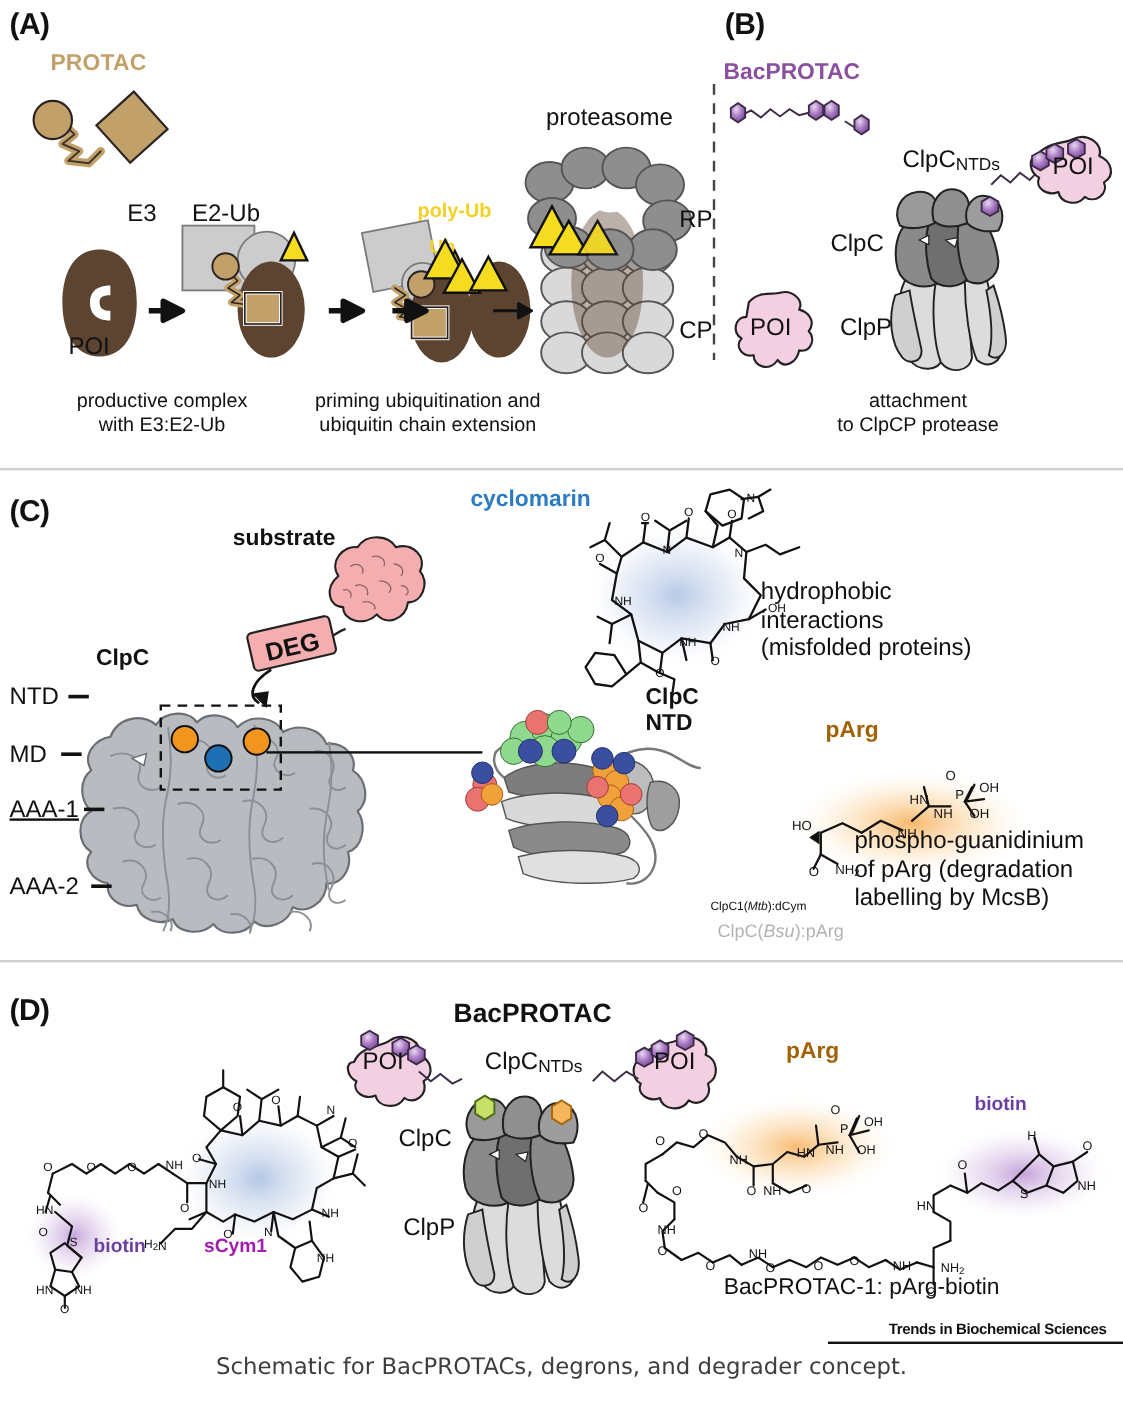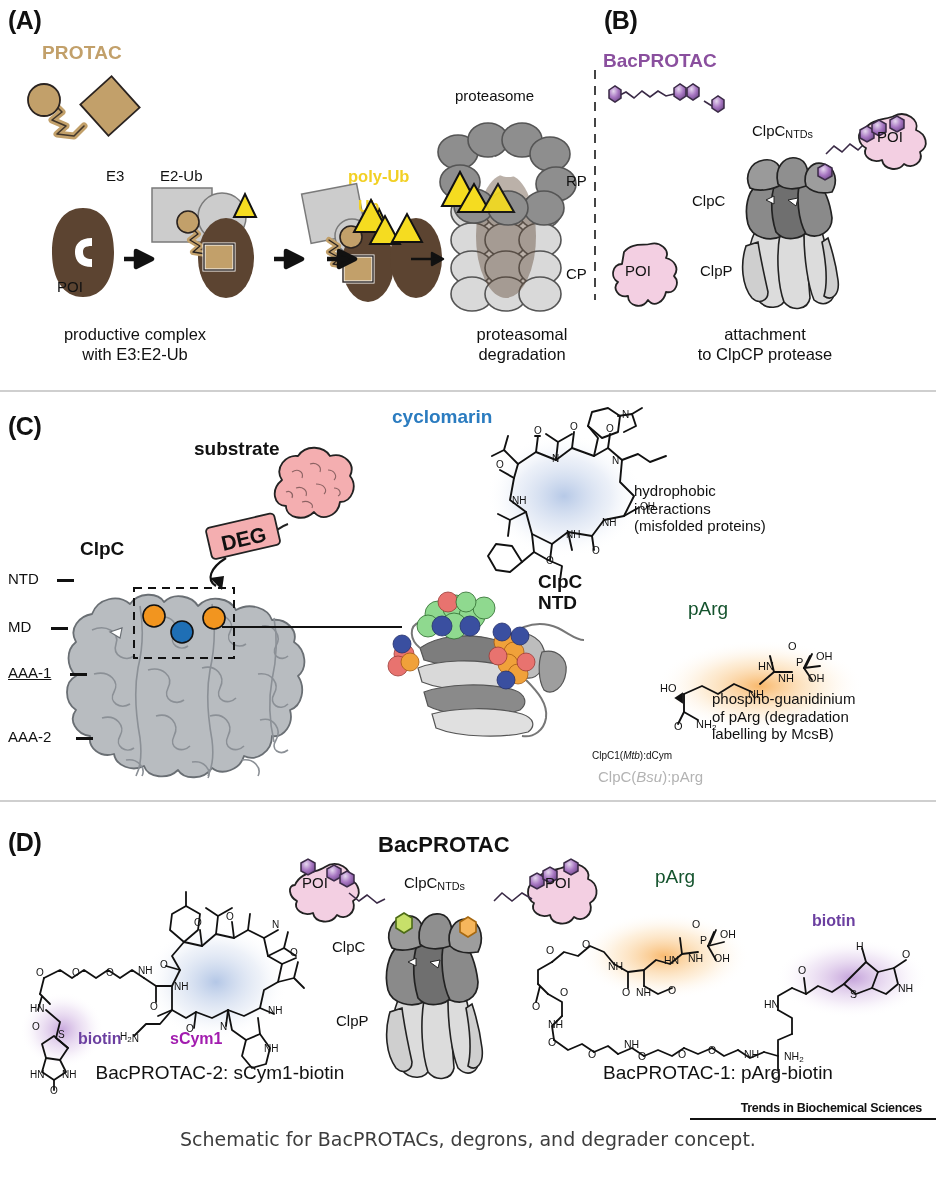--- a/index.html
+++ b/index.html
@@ -16,31 +16,31 @@
   }
   .fig { position: absolute; inset: 0; }
   .abs { position: absolute; }
 
   .panel-letter {
     font-weight: bold;
     font-size: 25px;
     letter-spacing: -0.5px;
     color: #111;
   }
-  .lbl { font-size: 15px; color: #111; line-height: 1.18; }
+  .lbl { font-size: 20px; color: #111; line-height: 1.18; }
   .lbl-b { font-size: 17px; font-weight: bold; color: #111; }
   .lbl-sm { font-size: 14px; color: #111; }
   .cap { font-size: 16.5px; line-height: 1.2; text-align: center; color: #111; }
 
   .t-protac { color: #c2a06a; font-weight: bold; font-size: 19px; letter-spacing:.2px;}
   .t-bacprotac { color: #8a4f9e; font-weight: bold; font-size: 19px; }
   .t-polyub { color: #f2d024; font-weight: bold; font-size: 16.5px; }
   .t-ub { color: #f2d024; font-weight: bold; font-size: 16px; }
   .t-cyclomarin { color: #2b7cc0; font-weight: bold; font-size: 19px; }
-  .t-parg { color: #14532d; font-weight: normal; font-size: 19px; }
+  .t-parg { color: #a16207; font-weight: bold; font-size: 19px; }
   .t-biotin { color: #6b3fa0; font-weight: bold; font-size: 16px; }
   .t-scym { color: #a21caf; font-weight: bold; font-size: 16px; }
   .t-grey { color: #b3b3b3; }
 
   .journal {
     font-size: 12.5px; font-weight: bold;
     font-family: "Liberation Sans", sans-serif;
     color: #111;
     letter-spacing: -0.3px;
   }
@@ -193,23 +193,23 @@
       <path d="M58 58 C 70 50 86 52 92 62 C 84 72 66 72 58 58 Z" fill="#ffffff" stroke="none"></path>
     </svg>
   </div>
   <div class="abs lbl" style="left:566px; top:172px;">RP</div>
   <div class="abs lbl" style="left:566px; top:265px;">CP</div>
 
   <div class="abs cap" style="left:40px; top:325px; width:190px;">
     <div>productive complex</div>
     <div>with E3:E2-Ub</div>
   </div>
-  <div class="abs cap" style="left:452px; top:325px; width:140px;">
-    <div>proteasomal</div>
-    <div>degradation</div>
+  <div class="abs cap" style="left:234px; top:325px; width:245px;">
+    <div>priming ubiquitination and</div>
+    <div>ubiquitin chain extension</div>
   </div>
 
   <div class="abs panel-letter" style="left:604px; top:6px;">(B)</div>
 
   <div class="abs t-bacprotac" style="left:603px; top:50px;">BacPROTAC</div>
 
   <div class="abs" style="left:593px; top:70px;">
     <svg width="4" height="230" viewBox="0 0 4 230">
       <line x1="2" y1="0" x2="2" y2="230" stroke="#444" stroke-width="2" stroke-dasharray="9 7"></line>
     </svg>
@@ -849,21 +849,20 @@
         <text x="232" y="110">HN</text>
         <text x="266" y="76">O</text>
         <text x="324" y="52">H</text>
         <text x="370" y="60">O</text>
         <text x="366" y="94">NH</text>
         <text x="318" y="100">S</text>
       </g>
     </svg>
   </div>
 
-  <div class="abs cap" style="left:40px; top:1062px; width:360px; font-size:19px;">BacPROTAC-2: sCym1-biotin</div>
   <div class="abs cap" style="left:538px; top:1062px; width:360px; font-size:19px;">BacPROTAC-1: pArg-biotin</div>
 
   <div class="abs journal" style="right:14px; top:1101px;">Trends in Biochemical Sciences</div>
   <div class="rule" style="left:690px; top:1118px; width:246px; height:2px; background:#111;"></div>
 
   <div class="abs maincap" style="left:0; top:1128px;">Schematic for BacPROTACs, degrons, and degrader concept.</div>
 
 </div>
 
 </body></html>

